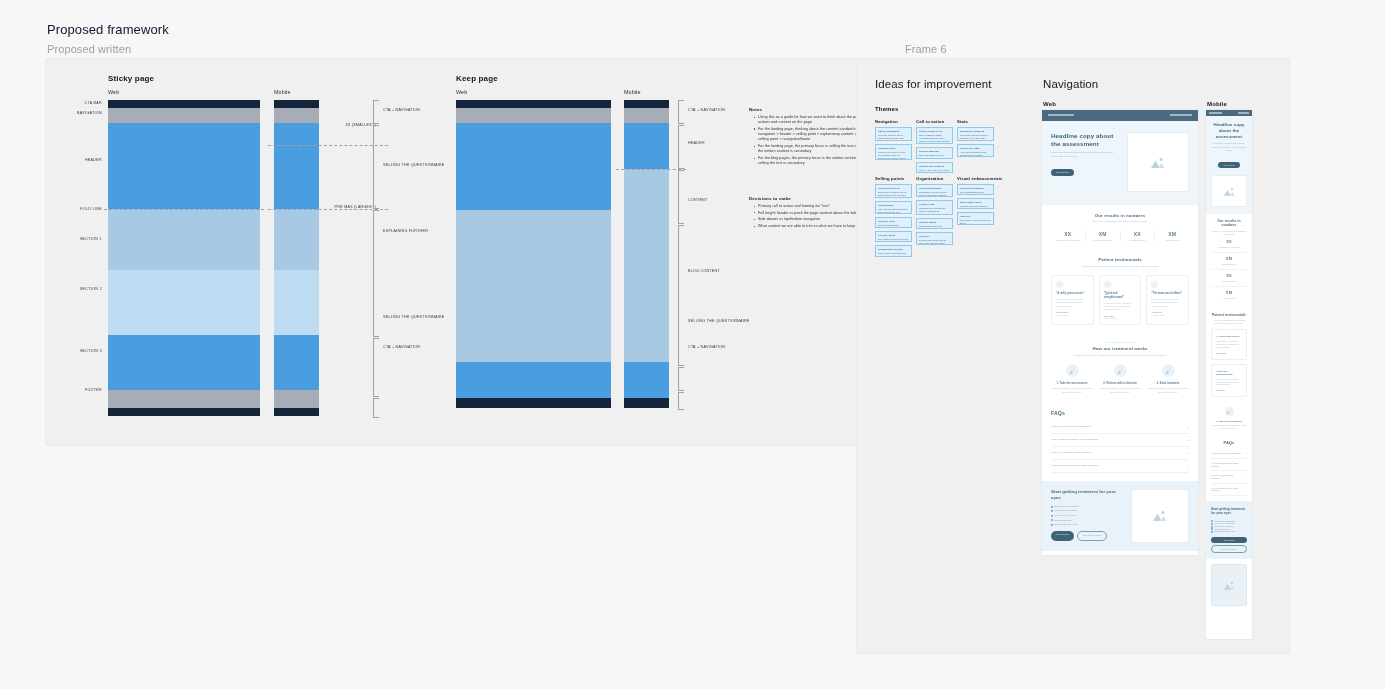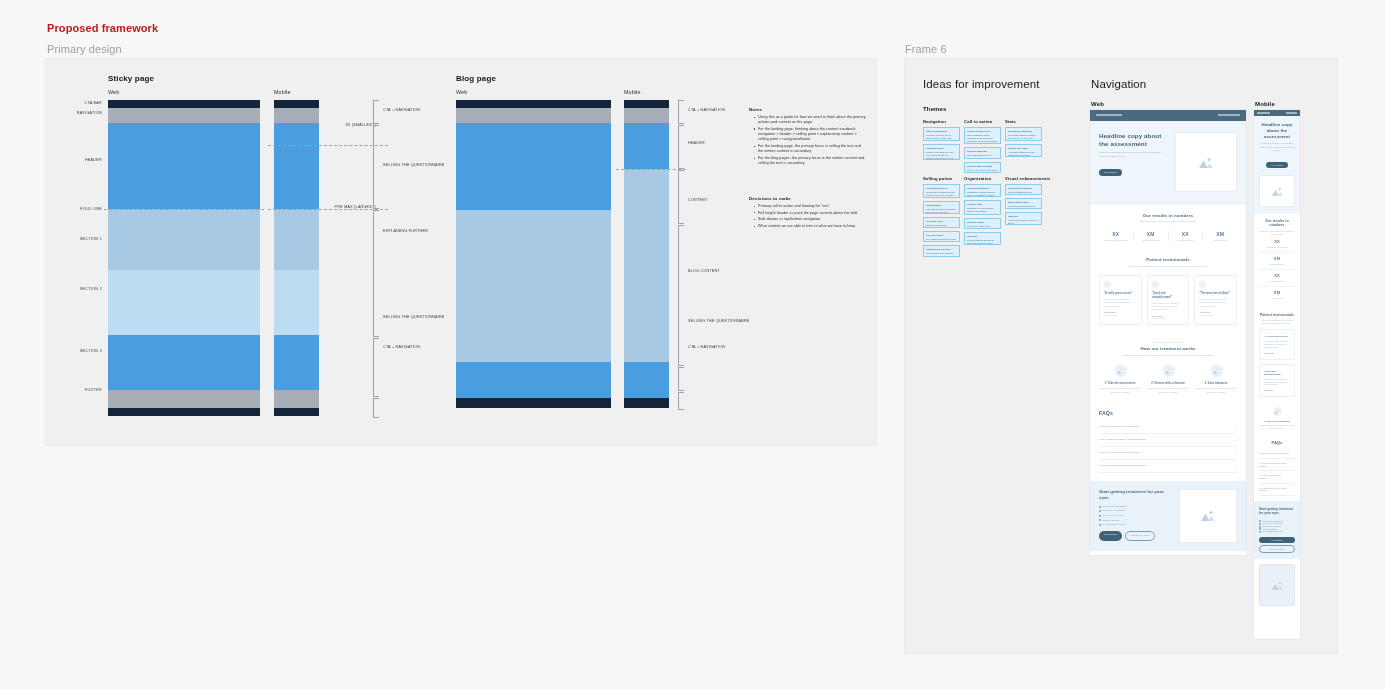--- a/index.html
+++ b/index.html
@@ -15,23 +15,23 @@
 
   
   .frame-label{
     position:absolute;
     font-size:11px;
     color:#9aa0a6;
     letter-spacing:.1px;
   }
   .frame-title{
     position:absolute;
-    font-size:11px;
-    font-weight:700;
-    color:#b91c1c;
+    font-size:13px;
+    font-weight:400;
+    color:#0f172a;
     letter-spacing:.1px;
   }
   .frame-box{
     position:absolute;
     background:#f0f0f0;
     border:1px solid #ebebeb;
   }
 
   
   #left-frame{left:45px;top:58px;width:830px;height:386px;}
@@ -111,21 +111,21 @@
     letter-spacing:.05px;
   }
   .notes-list li:before{
     content:"";
     position:absolute;left:-4px;top:1.6px;
     width:1.2px;height:1.2px;border-radius:50%;
     background:#2b3036;
   }
 
   
-  #right-frame{left:904px;top:58px;width:432px;height:594px;}
+  #right-frame{left:856px;top:58px;width:432px;height:594px;}
 
   .rf-title{
     position:absolute;font-size:11.5px;font-weight:400;color:#16191d;letter-spacing:.1px;
   }
   .rf-sub{
     position:absolute;font-size:6px;font-weight:700;color:#14181d;letter-spacing:.15px;
   }
   .rf-colhead{
     position:absolute;font-size:4.2px;font-weight:700;color:#14181d;letter-spacing:.15px;
   }
@@ -219,21 +219,21 @@
   
   .m-sec{padding:5px 5px;}
   .m-stat{text-align:center;border-bottom:.6px solid #eef3f6;padding:3.5px 0;}
 </style>
 </head>
 <body>
 
 <div class="canvas">
 
   <div class="frame-title" style="left:47px;top:22px;">Proposed framework</div>
-  <div class="frame-label" style="left:47px;top:43px;">Primary design</div>
+  <div class="frame-label" style="left:47px;top:43px;">Proposed written</div>
 
   <div class="frame-box" id="left-frame">
 
     <div class="board-heading" style="left:62px;top:15px;">Sticky page</div>
     <div class="board-sub" style="left:62px;top:30px;">Web</div>
     <div class="board-sub" style="left:228px;top:30px;">Mobile</div>
 
     <div class="row-label" style="left:0px;top:42px;width:56px;">CTA BAR</div>
     <div class="row-label" style="left:0px;top:52px;width:56px;">NAVIGATION</div>
     <div class="row-label" style="left:0px;top:99px;width:56px;">HEADER</div>
@@ -280,21 +280,21 @@
 
     <div class="bracket" style="left:327px;top:151px;height:125px;"></div>
     <div class="bracket-label" style="left:337px;top:170px;">EXPLAINING FURTHER</div>
 
     <div class="bracket" style="left:327px;top:279px;height:57px;"></div>
     <div class="bracket-label" style="left:337px;top:256px;">SELLING THE QUESTIONNAIRE</div>
 
     <div class="bracket" style="left:327px;top:339px;height:18px;"></div>
     <div class="bracket-label" style="left:337px;top:286px;">CTA + NAVIGATION</div>
 
-    <div class="board-heading" style="left:410px;top:15px;">Blog page</div>
+    <div class="board-heading" style="left:410px;top:15px;">Keep page</div>
     <div class="board-sub" style="left:410px;top:30px;">Web</div>
     <div class="board-sub" style="left:578px;top:30px;">Mobile</div>
 
     <div class="stack" style="left:410px;top:41px;width:155px;">
       <div class="band c-dark" style="height:8px"></div>
       <div class="band c-grey" style="height:15px"></div>
       <div class="band c-blue" style="height:87px"></div>
       <div class="band c-blue2" style="height:152px"></div>
       <div class="band c-blue" style="height:36px"></div>
       <div class="band c-dark" style="height:10px"></div>

